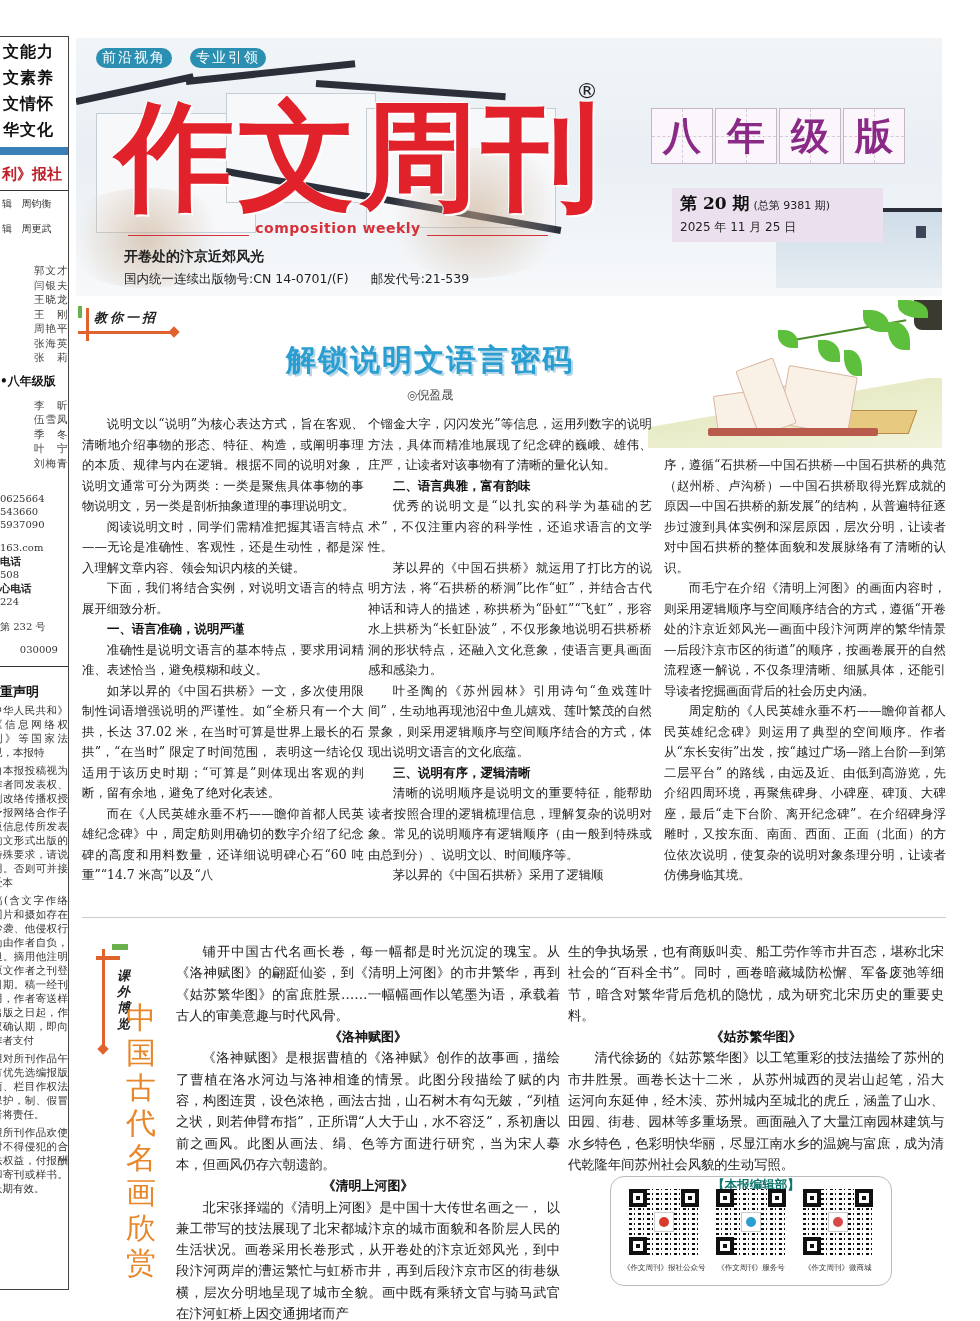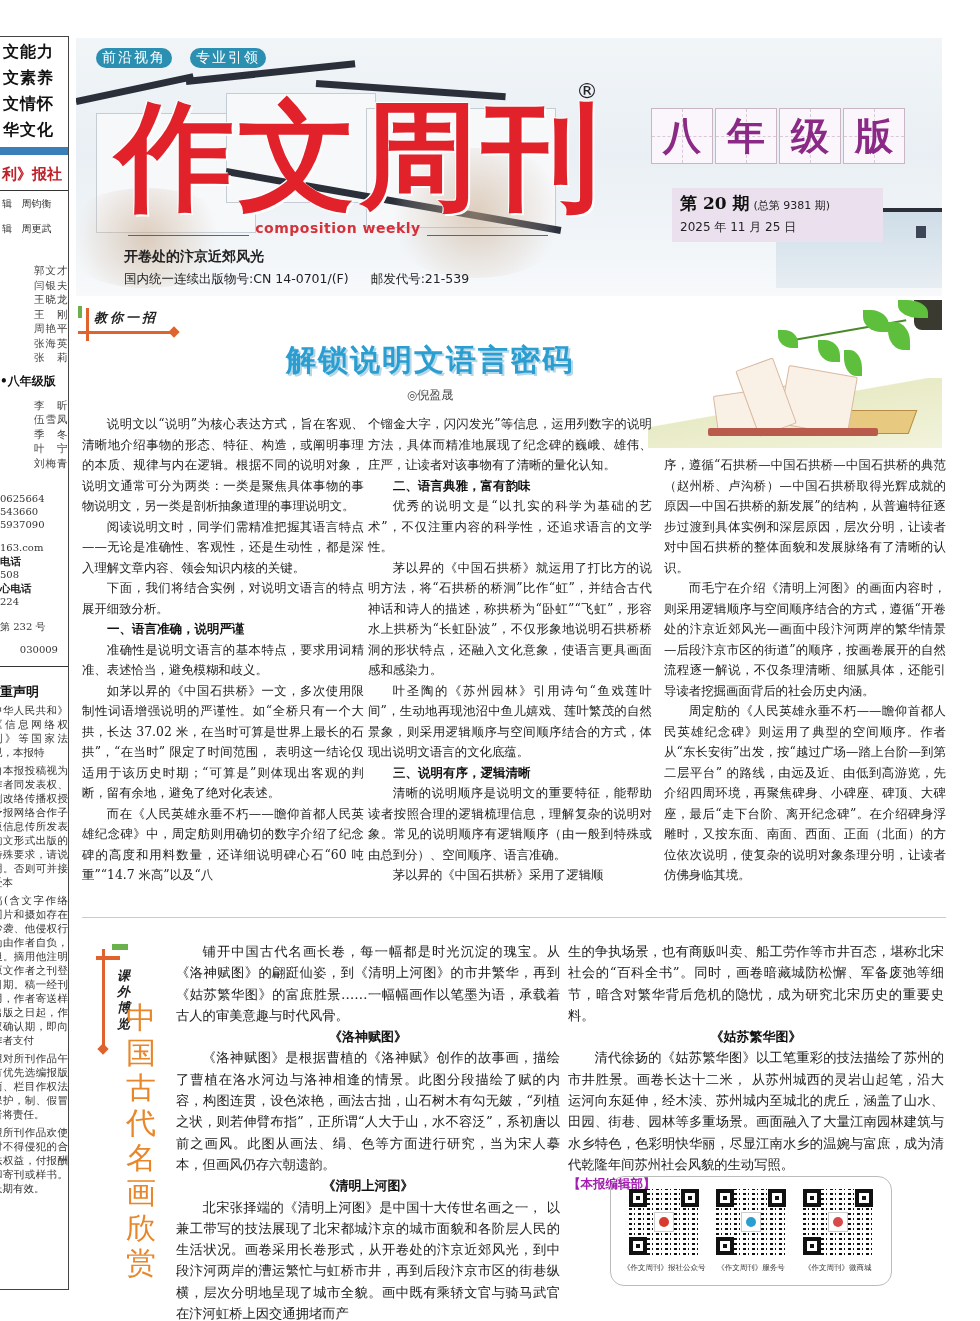--- a/index.html
+++ b/index.html
@@ -93,21 +93,21 @@
   .sec2-head .dia { position:absolute; left: 3px; top: 101px; width: 8px; height: 8px; background: #e0622d; transform: rotate(45deg); }
   .sec2-label { position: absolute; left: 116px; top: 968px; width: 14px; font-size: 13px; font-weight: bold; font-style: italic; line-height: 16px; color: #222; text-align: right; }
   .sec2-title { position: absolute; left: 124px; top: 1000px; width: 34px; font-family: "DejaVu Sans", sans-serif; font-size: 30px; line-height: 35px; color: #e8862a; text-align: center; letter-spacing: 0; }
 
   .bcol { position: absolute; font-family: "DejaVu Serif", serif; font-size: 13.3px; line-height: 21.3px; color: #222; text-align: justify; }
   .bcol p { text-indent: 2em; }
   .bcol p.noind { text-indent: 0; }
   .bcol h5 { font-family: "DejaVu Sans", sans-serif; text-align: center; font-size: 13px; font-weight: bold; line-height: 21.3px; color: #111; }
   .bcol1 { left: 176px; top: 941px; width: 384px; }
   .bcol2 { left: 568px; top: 941px; width: 376px; }
-  .credit { text-align: left; font-family: Liberation Mono, monospace; font-weight: bold; font-size: 12.5px; color: #a21caf; }
+  .credit { text-align: center; font-family: Liberation Sans, sans-serif; font-weight: bold; font-size: 12.5px; color: #0f766e; }
 
   .qr-box { position: absolute; left: 610px; top: 1176px; width: 282px; height: 110px; border: 1px solid #bbb; border-radius: 14px; display: flex; justify-content: space-around; padding: 12px 10px 0 10px; }
   .qr-item { display: flex; flex-direction: column; align-items: center; width: 86px; }
   .qr { width: 70px; height: 66px; position: relative; background:
       repeating-linear-gradient(90deg, #111 0 3px, #fff 3px 5px, #111 5px 6px, #fff 6px 9px),
       repeating-linear-gradient(0deg, #111 0 2px, #fff 2px 5px); background-blend-mode: lighten; }
   .qr .f { position: absolute; width: 18px; height: 18px; border: 4px solid #111; background: #fff; }
   .qr .f::after { content:""; position:absolute; left:3px; top:3px; width:4px; height:4px; background:#111; }
   .qr .logo { position:absolute; left: 25px; top: 23px; width: 20px; height: 20px; background:#fff; border:1px solid #ccc; display:flex; align-items:center; justify-content:center; }
   .qr .logo i { width: 10px; height: 10px; border-radius: 50%; display:block; }
@@ -262,21 +262,21 @@
   <p>而在《人民英雄永垂不朽——瞻仰首都人民英雄纪念碑》中，周定舫则用确切的数字介绍了纪念碑的高度和用料数量，还详细说明碑心石“60 吨重”“14.7 米高”以及“八</p>
 </section>
 
 <section class="col col2">
   <p class="noind">个镏金大字，闪闪发光”等信息，运用列数字的说明方法，具体而精准地展现了纪念碑的巍峨、雄伟、庄严，让读者对该事物有了清晰的量化认知。</p>
   <h4>二、语言典雅，富有韵味</h4>
   <p>优秀的说明文是“以扎实的科学为基础的艺术”，不仅注重内容的科学性，还追求语言的文学性。</p>
   <p>茅以昇的《中国石拱桥》就运用了打比方的说明方法，将“石拱桥的桥洞”比作“虹”，并结合古代神话和诗人的描述，称拱桥为“卧虹”“飞虹”，形容水上拱桥为“长虹卧波”，不仅形象地说明石拱桥桥洞的形状特点，还融入文化意象，使语言更具画面感和感染力。</p>
   <p>叶圣陶的《苏州园林》引用诗句“鱼戏莲叶间”，生动地再现池沼中鱼儿嬉戏、莲叶繁茂的自然景象，则采用逻辑顺序与空间顺序结合的方式，体现出说明文语言的文化底蕴。</p>
   <h4>三、说明有序，逻辑清晰</h4>
-  <p>清晰的说明顺序是说明文的重要特征，能帮助读者按照合理的逻辑梳理信息，理解复杂的说明对象。常见的说明顺序有逻辑顺序（由一般到特殊或由总到分）、空间顺序、语言准确。</p>
+  <p>清晰的说明顺序是说明文的重要特征，能帮助读者按照合理的逻辑梳理信息，理解复杂的说明对象。常见的说明顺序有逻辑顺序（由一般到特殊或由总到分）、说明文以、时间顺序等。</p>
   <p>茅以昇的《中国石拱桥》采用了逻辑顺</p>
 </section>
 
 <section class="col col3">
   <p class="noind">序，遵循“石拱桥—中国石拱桥—中国石拱桥的典范（赵州桥、卢沟桥）—中国石拱桥取得光辉成就的原因—中国石拱桥的新发展”的结构，从普遍特征逐步过渡到具体实例和深层原因，层次分明，让读者对中国石拱桥的整体面貌和发展脉络有了清晰的认识。</p>
   <p>而毛宁在介绍《清明上河图》的画面内容时，则采用逻辑顺序与空间顺序结合的方式，遵循“开卷处的汴京近郊风光—画面中段汴河两岸的繁华情景—后段汴京市区的街道”的顺序，按画卷展开的自然流程逐一解说，不仅条理清晰、细腻具体，还能引导读者挖掘画面背后的社会历史内涵。</p>
   <p>周定舫的《人民英雄永垂不朽——瞻仰首都人民英雄纪念碑》则运用了典型的空间顺序。作者从“东长安街”出发，按“越过广场—踏上台阶—到第二层平台” 的路线，由远及近、由低到高游览，先介绍四周环境，再聚焦碑身、小碑座、碑顶、大碑座，最后“走下台阶、离开纪念碑”。在介绍碑身浮雕时，又按东面、南面、西面、正面（北面）的方位依次说明，使复杂的说明对象条理分明，让读者仿佛身临其境。</p>
 </section>
 
 <div class="divider"></div>

